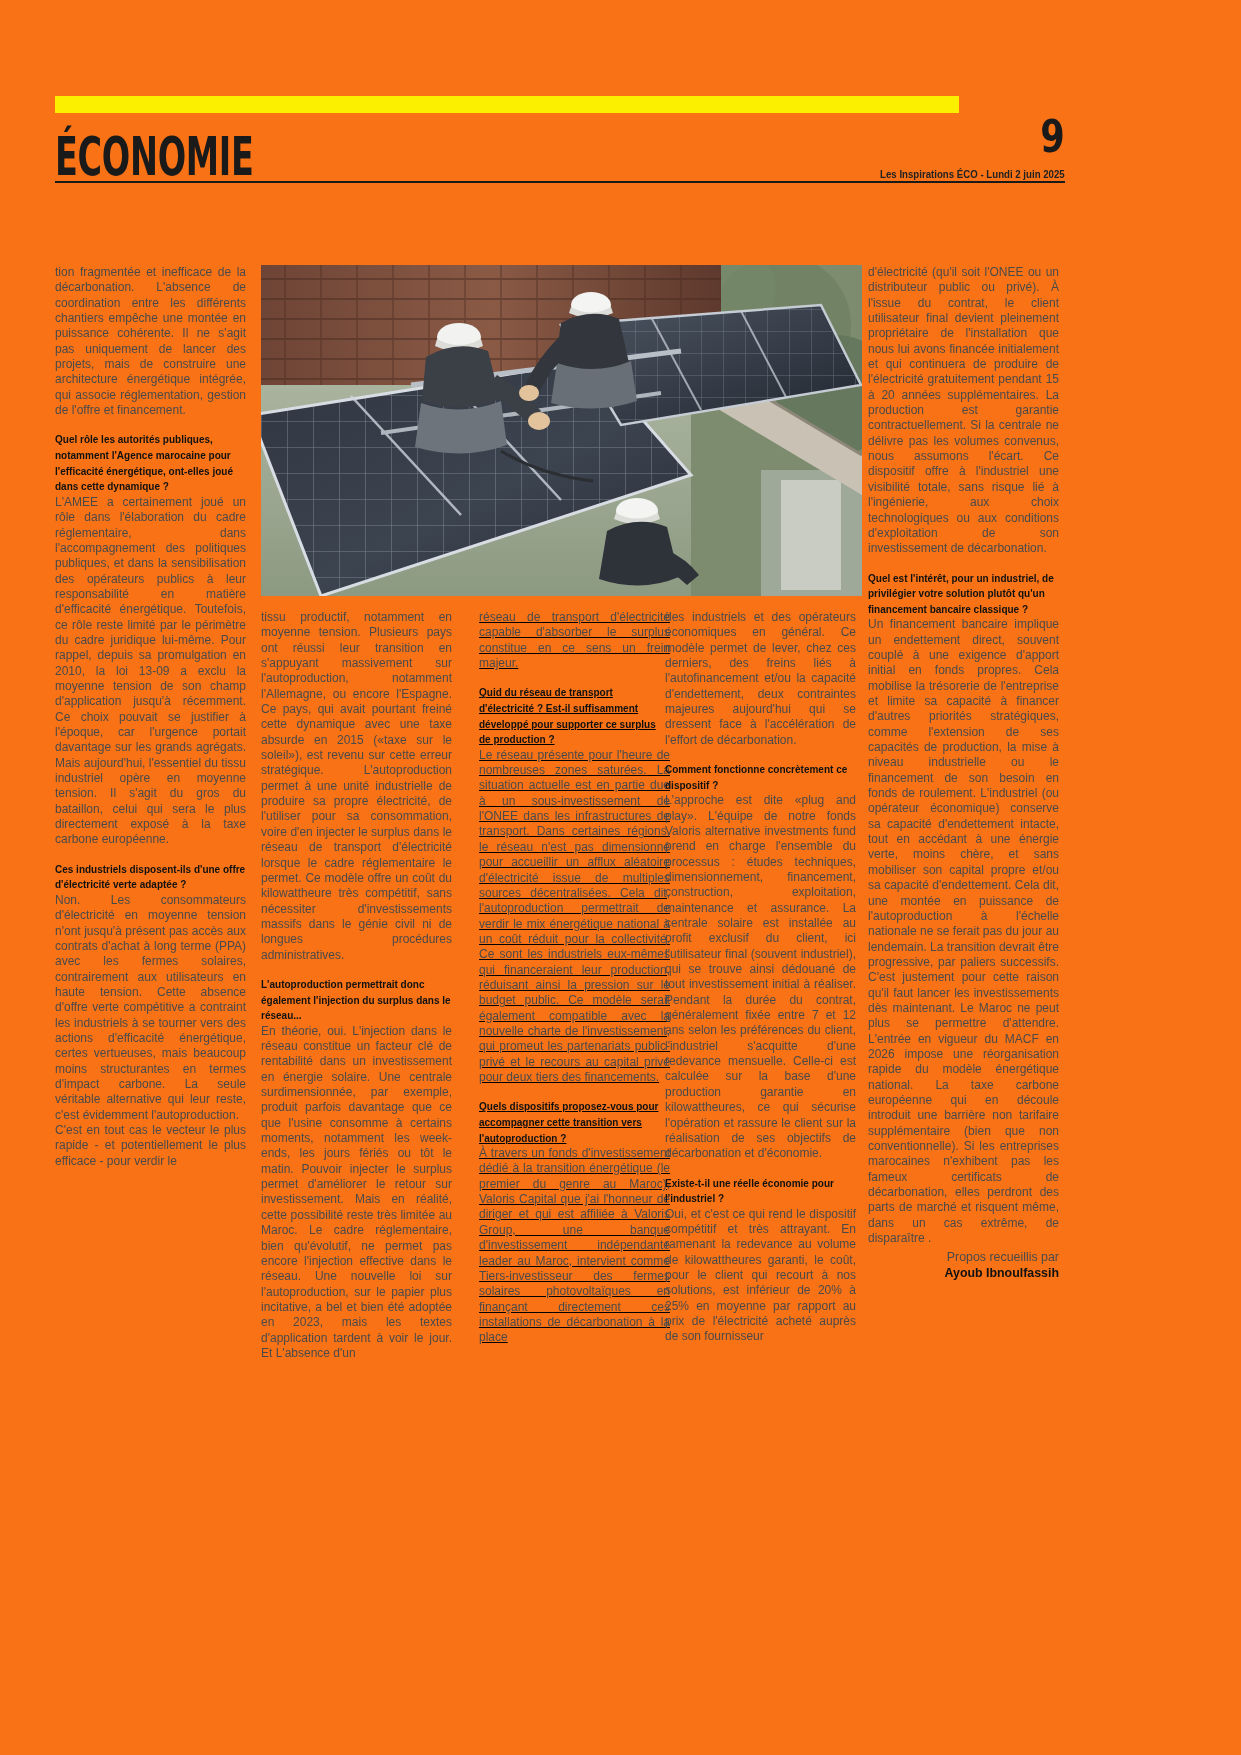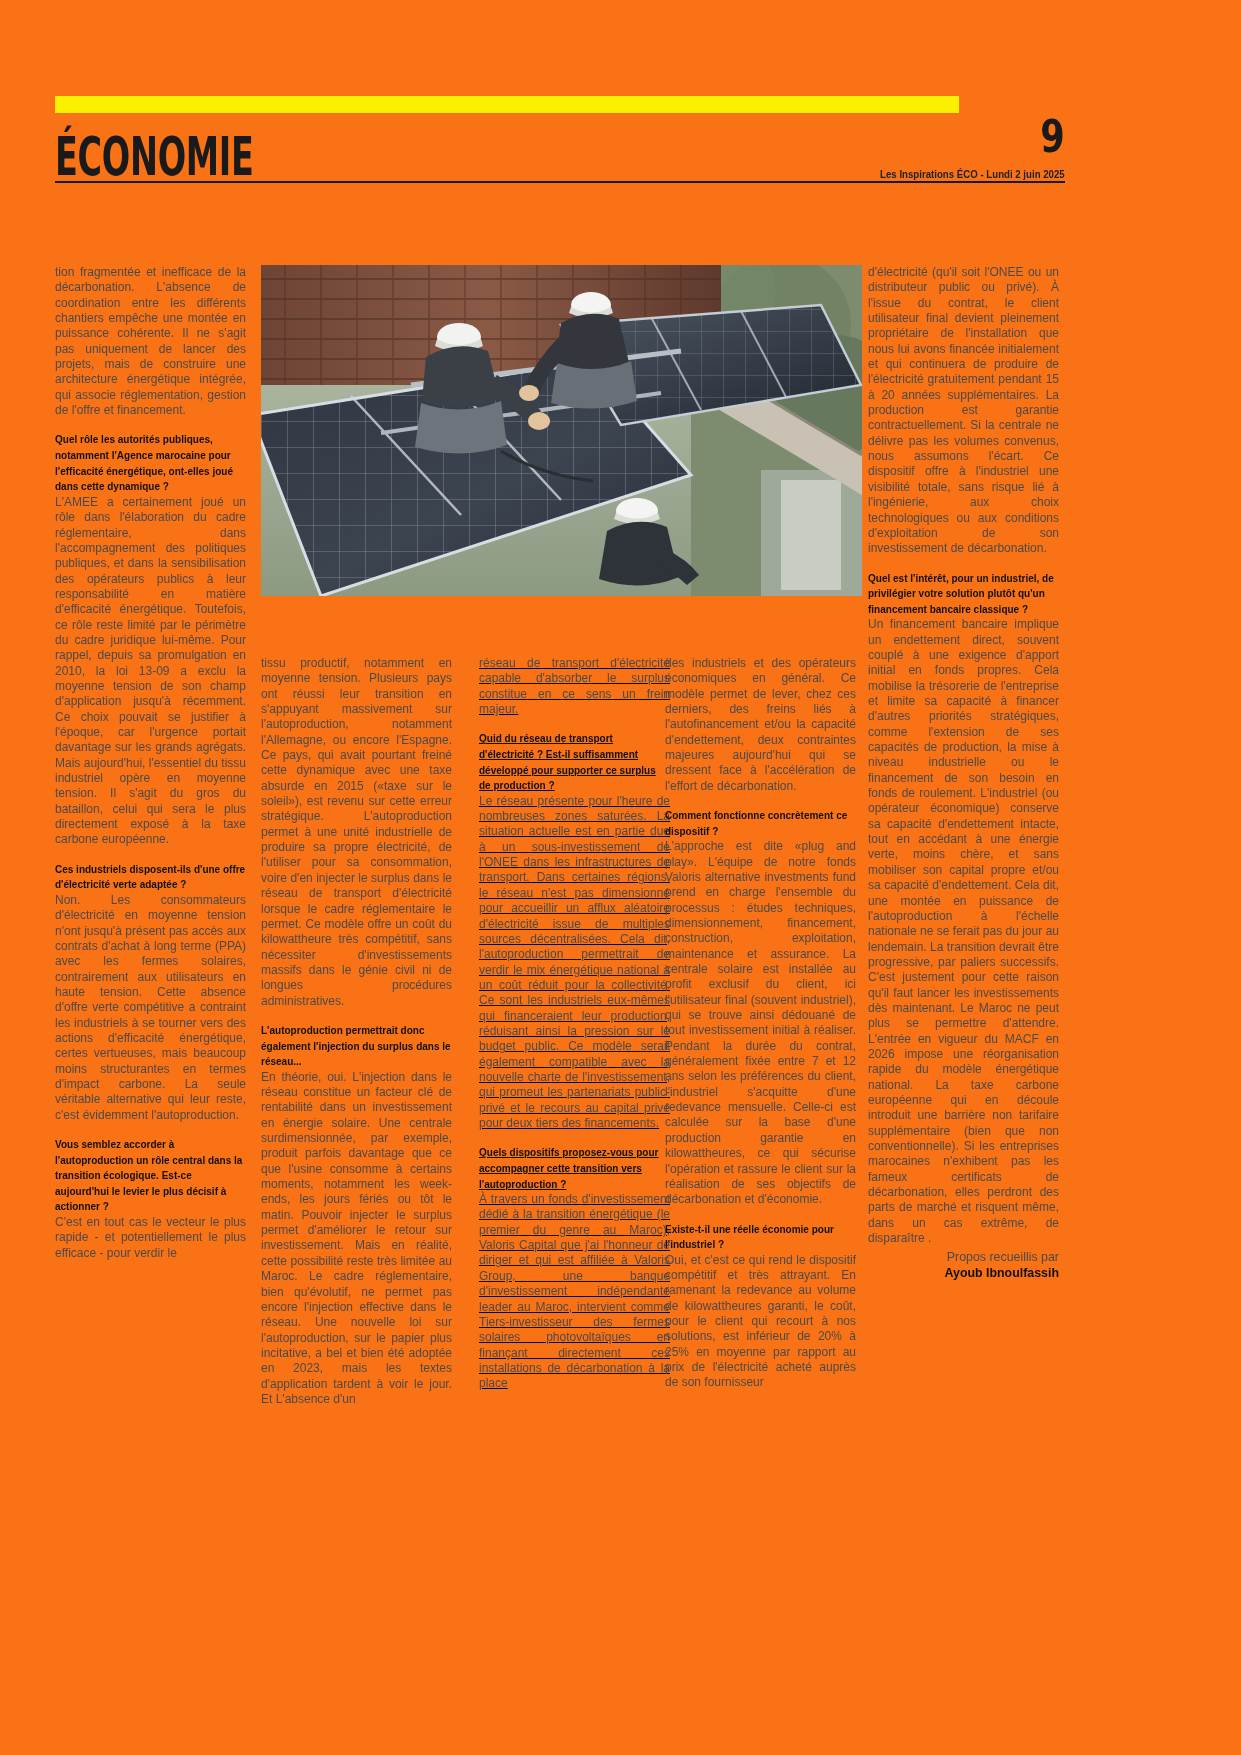--- a/index.html
+++ b/index.html
@@ -99,21 +99,21 @@
     width: 191px;
     font-family: "Liberation Sans", sans-serif;
   }
   .col.c1 { left: 0px; }
   .col.c2 { left: 206px; }
   .col.c3 { left: 424px; text-decoration: underline; }
   .col.c4 { left: 610px; }
   .col.c5 { left: 813px; }
 
   
-  .col.c2 .inner, .col.c3 .inner, .col.c4 .inner { padding-top: 345px; margin-top: 46px; }
+  .col.c2 .inner, .col.c3 .inner, .col.c4 .inner { padding-top: 345px; }
 
   p.body {
     margin: 0 0 0 0;
     font-size: 12px;
     line-height: 15.35px;
     color: #4a4a4a;
     text-align: justify;
     text-justify: inter-word;
     hyphens: manual;
     font-weight: 400;
@@ -253,21 +253,20 @@
 
   <div class="cols">
 
     <div class="col c1">
       <div class="inner">
         <p class="body">tion fragmentée et inefficace de la décarbonation. L'absence de coordination entre les différents chantiers empêche une montée en puissance cohérente. Il ne s'agit pas uniquement de lancer des projets, mais de construire une architecture énergétique intégrée, qui associe réglementation, gestion de l'offre et financement.</p>
         <h3 class="qhead">Quel rôle les autorités publiques, notamment l'Agence marocaine pour l'efficacité énergétique, ont-elles joué dans cette dynamique ?</h3>
         <p class="body">L'AMEE a certainement joué un rôle dans l'élaboration du cadre réglementaire, dans l'accompagnement des politiques publiques, et dans la sensibilisation des opérateurs publics à leur responsabilité en matière d'efficacité énergétique. Toutefois, ce rôle reste limité par le périmètre du cadre juridique lui-même. Pour rappel, depuis sa promulgation en 2010, la loi 13-09 a exclu la moyenne tension de son champ d'application jusqu'à récemment. Ce choix pouvait se justifier à l'époque, car l'urgence portait davantage sur les grands agrégats. Mais aujourd'hui, l'essentiel du tissu industriel opère en moyenne tension. Il s'agit du gros du bataillon, celui qui sera le plus directement exposé à la taxe carbone européenne.</p>
         <h3 class="qhead">Ces industriels disposent-ils d'une offre d'électricité verte adaptée ?</h3>
         <p class="body">Non. Les consommateurs d'électricité en moyenne tension n'ont jusqu'à présent pas accès aux contrats d'achat à long terme (PPA) avec les fermes solaires, contrairement aux utilisateurs en haute tension. Cette absence d'offre verte compétitive a contraint les industriels à se tourner vers des actions d'efficacité énergétique, certes vertueuses, mais beaucoup moins structurantes en termes d'impact carbone. La seule véritable alternative qui leur reste, c'est évidemment l'autoproduction.</p>
-        <h3 class="qhead">Vous semblez accorder à l'autoproduction un rôle central dans la transition écologique. Est-ce aujourd'hui le levier le plus décisif à actionner ?</h3>
         <p class="body">C'est en tout cas le vecteur le plus rapide - et potentiellement le plus efficace - pour verdir le</p>
       </div>
     </div>
 
     <div class="col c2">
       <div class="inner">
         <p class="body">tissu productif, notamment en moyenne tension. Plusieurs pays ont réussi leur transition en s'appuyant massivement sur l'autoproduction, notamment l'Allemagne, ou encore l'Espagne. Ce pays, qui avait pourtant freiné cette dynamique avec une taxe absurde en 2015 («taxe sur le soleil»), est revenu sur cette erreur stratégique. L'autoproduction permet à une unité industrielle de produire sa propre électricité, de l'utiliser pour sa consommation, voire d'en injecter le surplus dans le réseau de transport d'électricité lorsque le cadre réglementaire le permet. Ce modèle offre un coût du kilowattheure très compétitif, sans nécessiter d'investissements massifs dans le génie civil ni de longues procédures administratives.</p>
         <h3 class="qhead">L'autoproduction permettrait donc également l'injection du surplus dans le réseau...</h3>
         <p class="body">En théorie, oui. L'injection dans le réseau constitue un facteur clé de rentabilité dans un investissement en énergie solaire. Une centrale surdimensionnée, par exemple, produit parfois davantage que ce que l'usine consomme à certains moments, notamment les week-ends, les jours fériés ou tôt le matin. Pouvoir injecter le surplus permet d'améliorer le retour sur investissement. Mais en réalité, cette possibilité reste très limitée au Maroc. Le cadre réglementaire, bien qu'évolutif, ne permet pas encore l'injection effective dans le réseau. Une nouvelle loi sur l'autoproduction, sur le papier plus incitative, a bel et bien été adoptée en 2023, mais les textes d'application tardent à voir le jour. Et L'absence d'un</p>
       </div>

